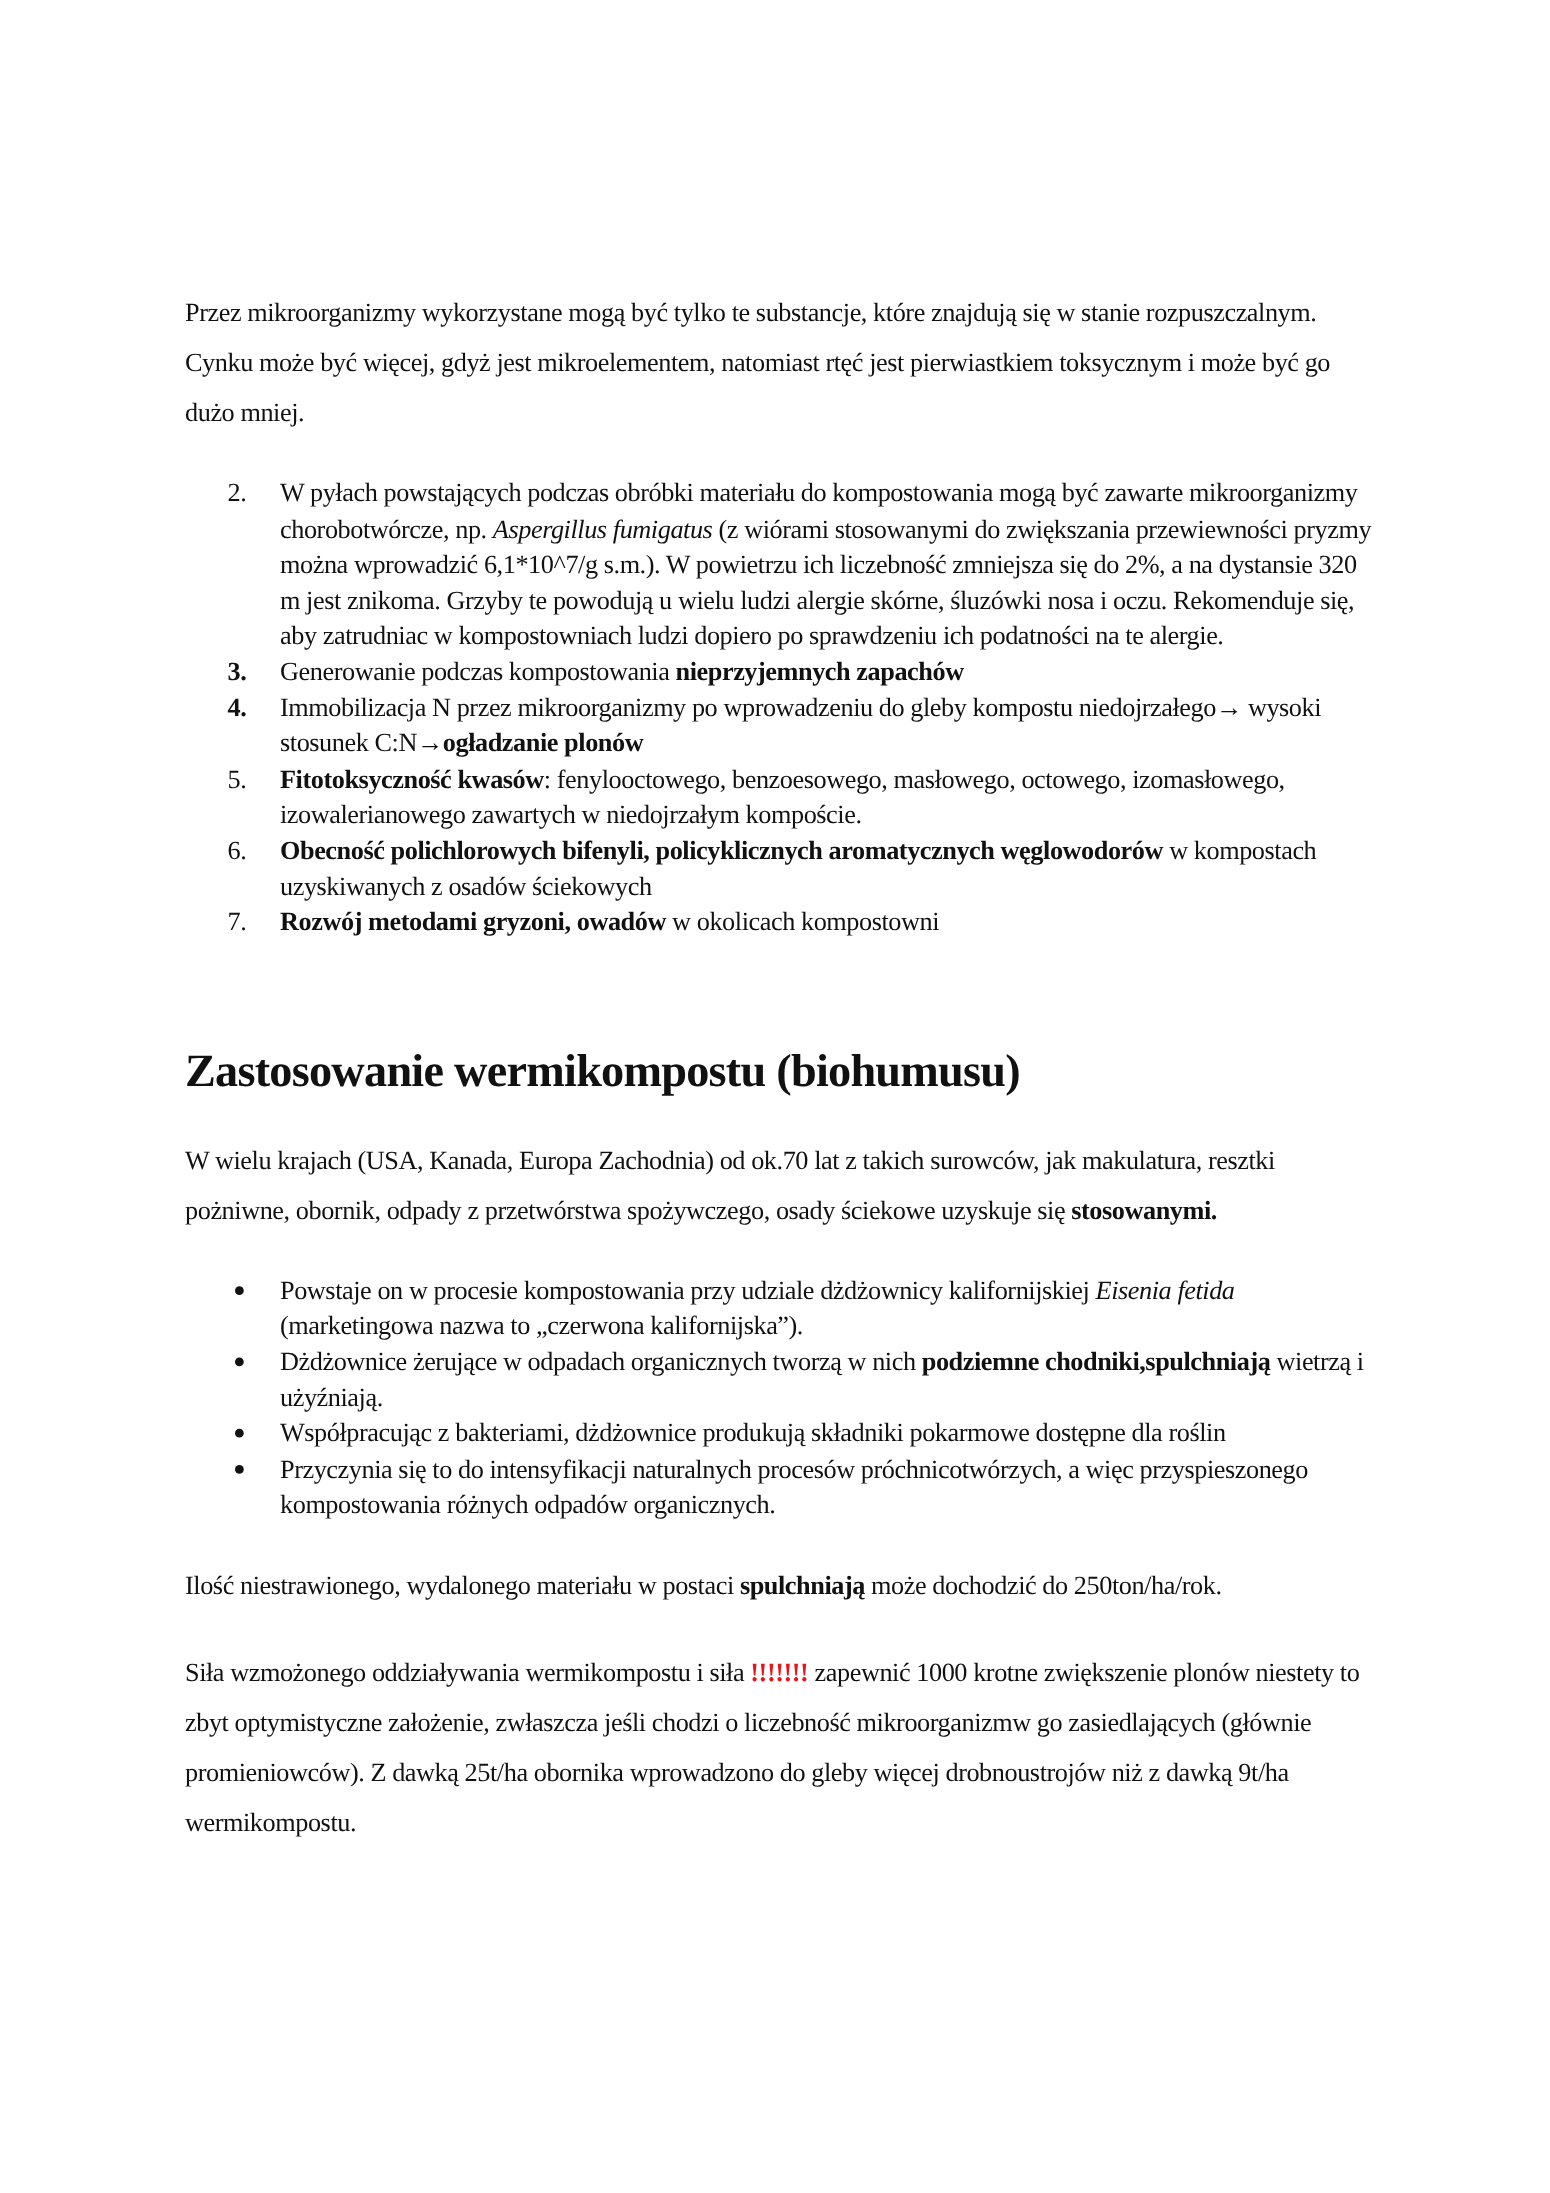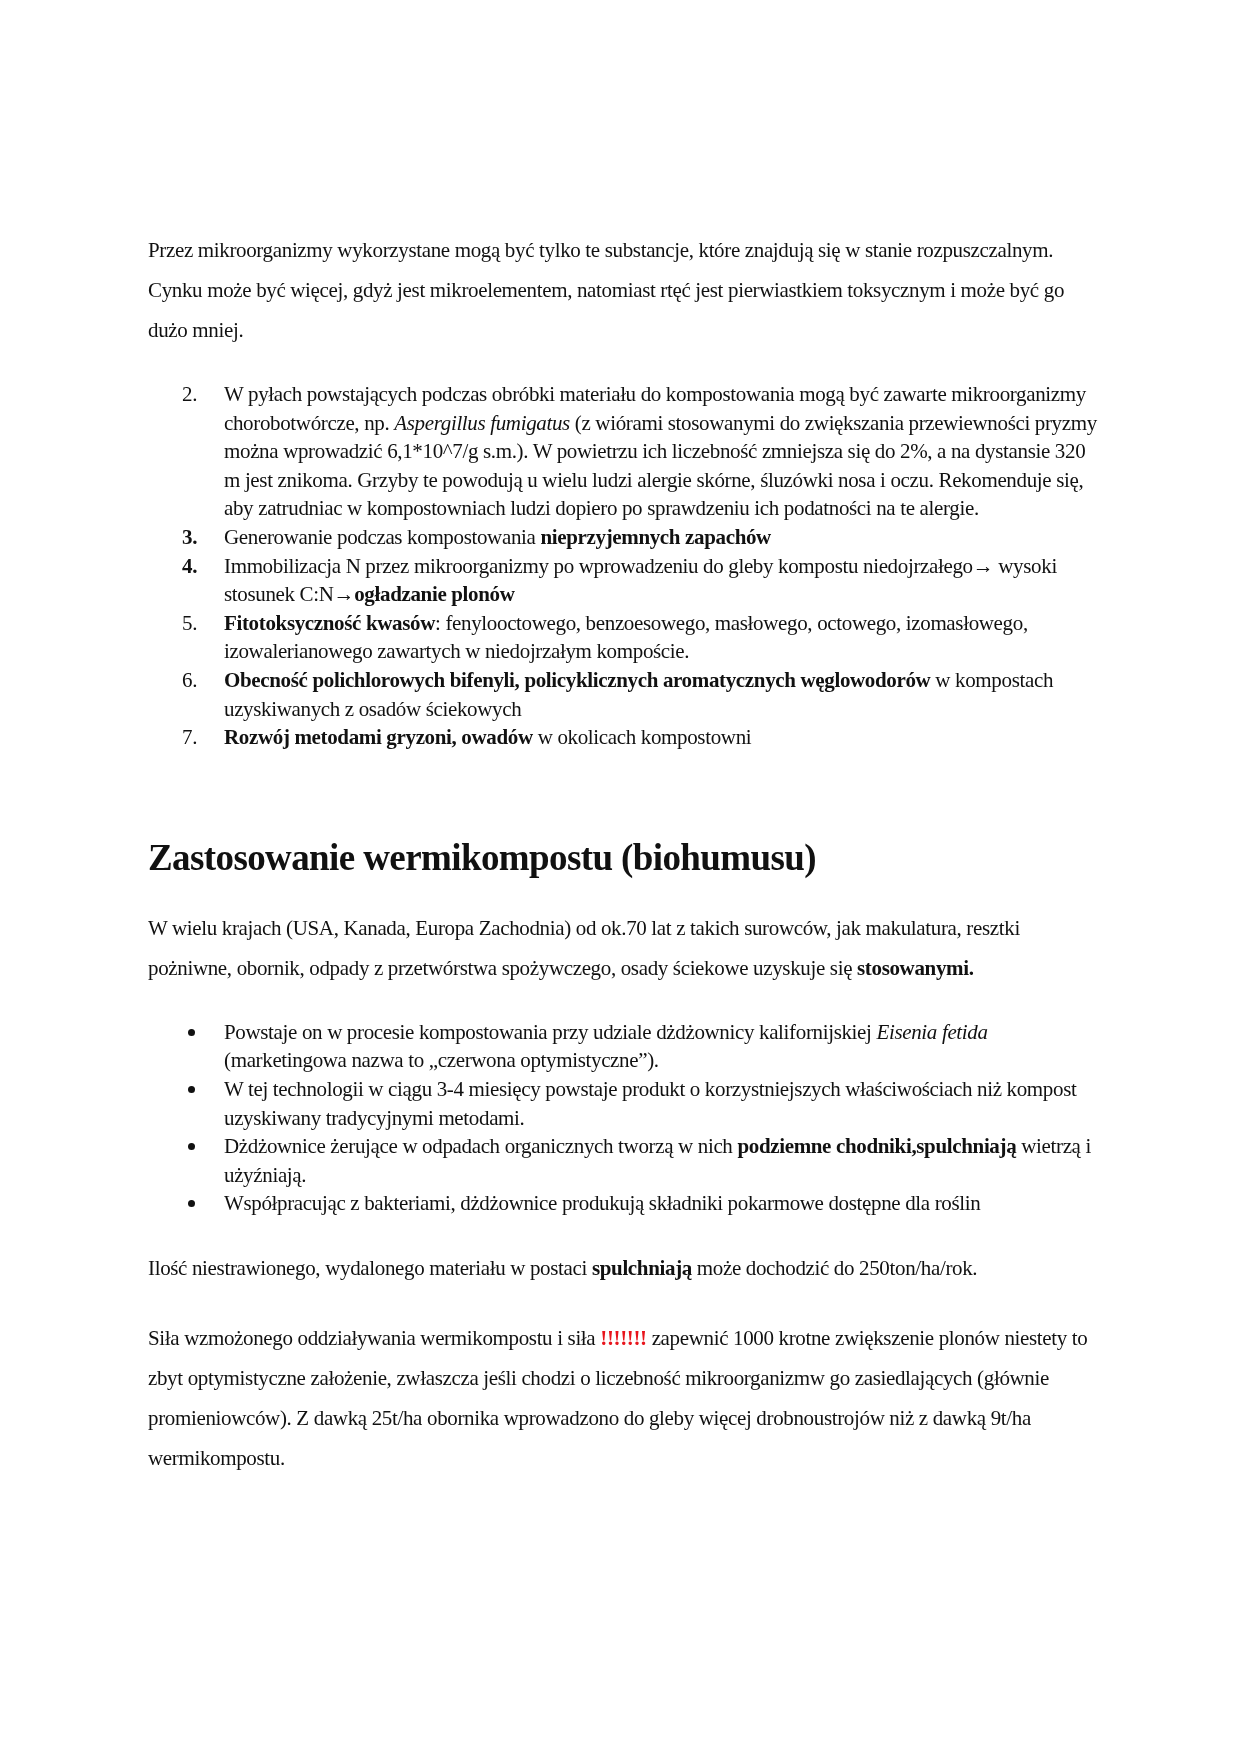--- a/index.html
+++ b/index.html
@@ -107,30 +107,30 @@
   <h1>Zastosowanie wermikompostu (biohumusu)</h1>
 
   <div style="height:22px"></div>
 
   <p class="para"><span>W wielu krajach (USA, Kanada, Europa Zachodnia) od ok.70 lat z takich surowców, jak makulatura, resztki pożniwne, obornik, odpady z przetwórstwa spożywczego, osady ściekowe uzyskuje się </span><b>stosowanymi.</b></p>
 
   <div class="gap-md"></div>
 
   <ul class="ulist">
     <li>
-      <span class="bullet"></span><span>Powstaje on w procesie kompostowania przy udziale dżdżownicy kalifornijskiej </span><i>Eisenia fetida</i><span> (marketingowa nazwa to „czerwona optymistyczne”).</span>
-    </li>
-    <li>
-      <span class="bullet"></span><span>W tej technologii w ciągu 3-4 miesięcy powstaje produkt o korzystniejszych właściwościach niż kompost uzyskiwany tradycyjnymi metodami.</span>
+      <span class="bullet"></span><span>Powstaje on w procesie kompostowania przy udziale dżdżownicy kalifornijskiej </span><i>Eisenia fetida</i><span> (marketingowa nazwa to „czerwona kalifornijska”).</span>
     </li>
     <li>
       <span class="bullet"></span><span>Dżdżownice żerujące w odpadach organicznych tworzą w nich </span><b>podziemne chodniki,spulchniają</b><span>  wietrzą i użyźniają.</span>
     </li>
     <li>
       <span class="bullet"></span><span>Współpracując z bakteriami, dżdżownice produkują składniki pokarmowe dostępne dla roślin</span>
+    </li>
+    <li>
+      <span class="bullet"></span><span>Przyczynia się to do intensyfikacji naturalnych procesów próchnicotwórzych, a więc przyspieszonego kompostowania różnych odpadów organicznych.</span>
     </li>
   </ul>
 
   <div class="gap-md"></div>
 
   <p class="para"><span>Ilość niestrawionego, wydalonego materiału w postaci </span><b>spulchniają</b><span> może dochodzić do 250ton/ha/rok.</span></p>
 
   <div class="gap-md"></div>
 
   <p class="para"><span>Siła wzmożonego oddziaływania wermikompostu  i siła </span><span class="red">!!!!!!!</span><span> zapewnić 1000 krotne zwiększenie plonów niestety to zbyt optymistyczne założenie, zwłaszcza jeśli chodzi o liczebność mikroorganizmw go zasiedlających (głównie promieniowców). Z dawką 25t/ha obornika wprowadzono do gleby więcej drobnoustrojów niż z dawką 9t/ha wermikompostu.</span></p>

